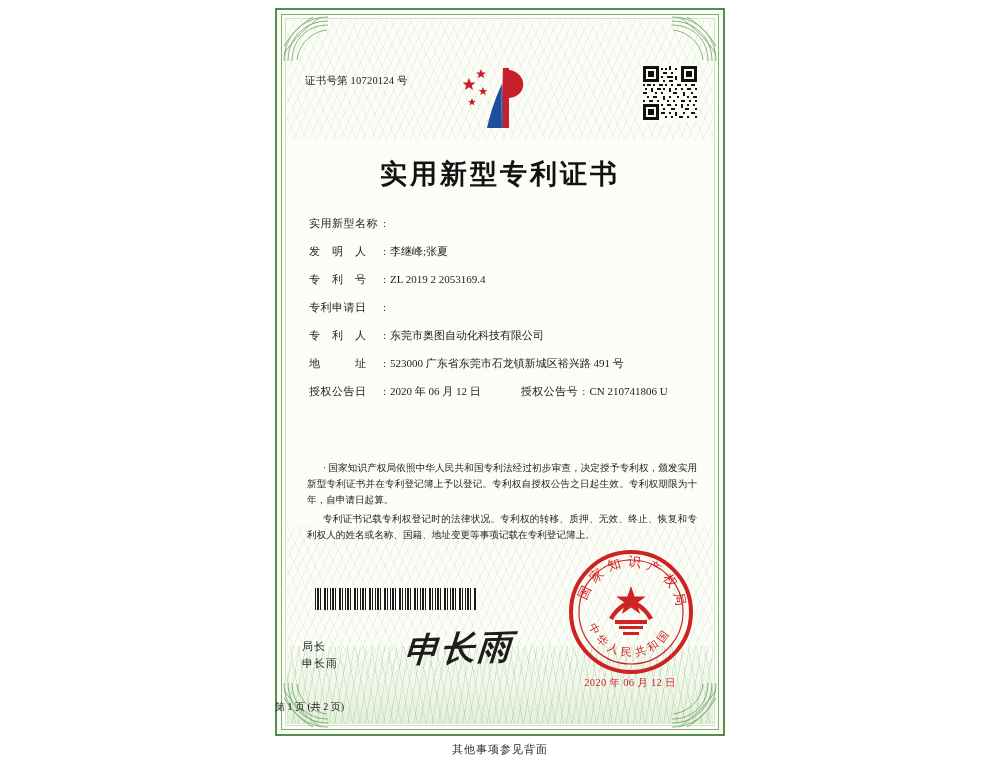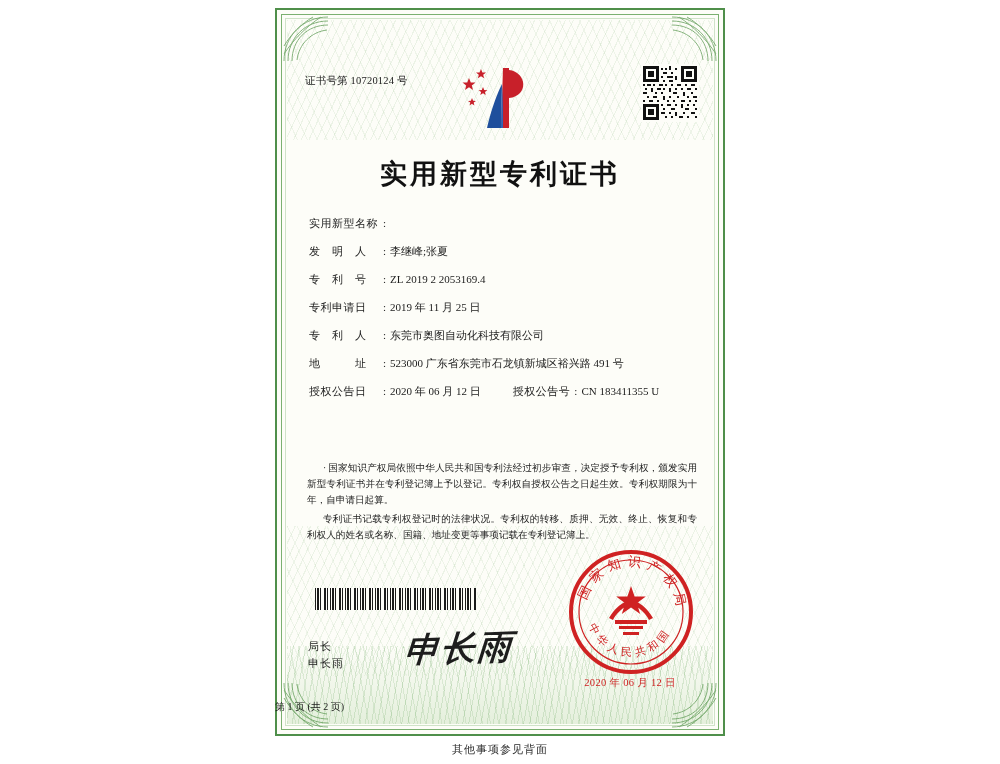--- a/index.html
+++ b/index.html
@@ -153,21 +153,21 @@
   }
   .field-value {
     flex: 1 1 auto;
     overflow: hidden;
     text-overflow: ellipsis;
   }
   .field-row .sep { margin-right: 4px; }
 
   .field-row.double { justify-content: flex-start; }
   .field-row.double .col2 {
-    margin-left: 32px;
+    margin-left: 40px;
     display: flex;
     align-items: baseline;
     white-space: nowrap;
     text-align: right;
   }
   .field-row.double .col2 .field-label {
     width: auto;
     flex: 0 0 auto;
     margin-right: 4px;
   }
@@ -212,21 +212,21 @@
       #1a1a1a 2px 4px, #fdfdf8 4px 5px,
       #1a1a1a 5px 6px, #fdfdf8 6px 9px,
       #1a1a1a 9px 11px, #fdfdf8 11px 12px,
       #1a1a1a 12px 13px, #fdfdf8 13px 15px
     );
   }
 
   
   .sig-label {
     position: absolute;
-    left: 33px;
+    left: 27px;
     top: 630px;
     font-size: 11px;
     line-height: 1.5;
     letter-spacing: 1px;
     color: #1c1c1c;
   }
   .sig-hand {
     position: absolute;
     left: 130px;
     top: 618px;
@@ -466,21 +466,20 @@
 
       <div class="field-row">
         <span class="field-label">专　利　号</span>
         <span class="sep">:</span>
         <span class="field-value">ZL 2019 2 2053169.4</span>
       </div>
 
       <div class="field-row">
         <span class="field-label">专利申请日</span>
         <span class="sep">:</span>
-        <span class="field-value">2019 年 11 月 25 日</span>
       </div>
 
       <div class="field-row">
         <span class="field-label">专　利　人</span>
         <span class="sep">:</span>
         <span class="field-value">东莞市奥图自动化科技有限公司</span>
       </div>
 
       <div class="field-row">
         <span class="field-label">地　　　址</span>
@@ -490,21 +489,21 @@
 
       <div class="field-row double">
         <span class="col1">
           <span class="field-label">授权公告日</span>
           <span class="sep">:</span>
           <span>2020 年 06 月 12 日</span>
         </span>
         <span class="col2">
           <span class="field-label">授权公告号</span>
           <span class="sep">:</span>
-          <span>CN 183411355 U</span>
+          <span>CN 210741806 U</span>
         </span>
       </div>
 
     </div>
 
     <div class="paragraphs">
       <p>
         <span class="dot">·</span><span>国家知识产权局依照中华人民共和国专利法经过初步审查，决定授予专利权，颁发实用新型专利证书并在专利登记簿上予以登记。专利权自授权公告之日起生效。专利权期限为十年，自申请日起算。</span>
       </p>
       <p>专利证书记载专利权登记时的法律状况。专利权的转移、质押、无效、终止、恢复和专利权人的姓名或名称、国籍、地址变更等事项记载在专利登记簿上。</p>

